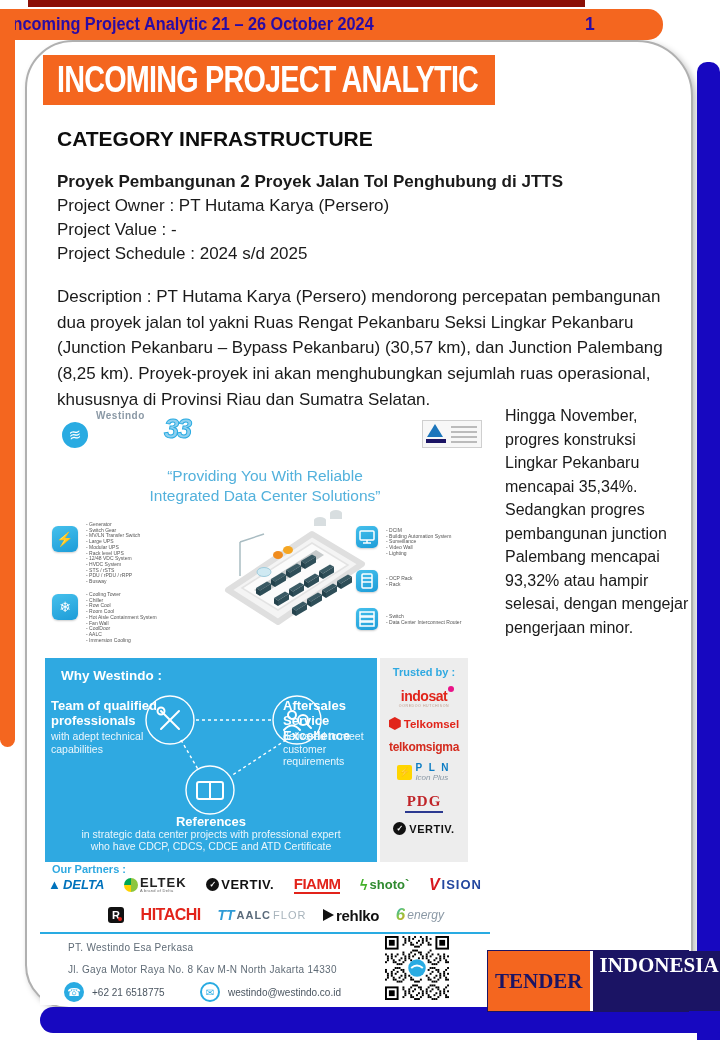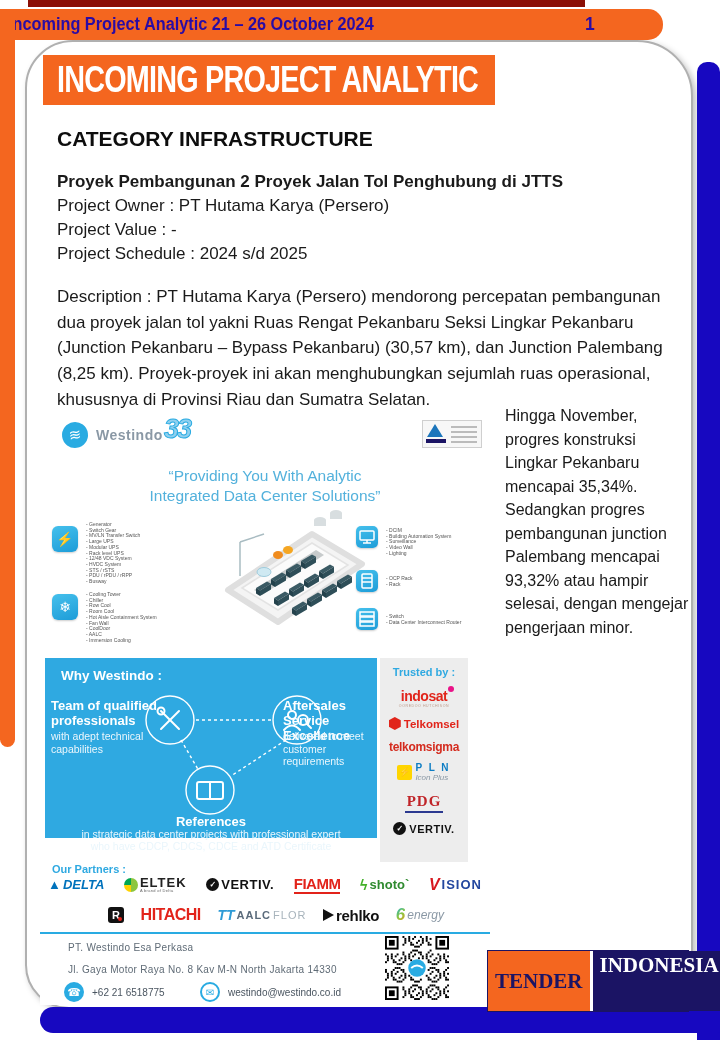--- a/index.html
+++ b/index.html
@@ -26,38 +26,38 @@
   .category{left:57px;top:127px;font-size:21px;font-weight:bold;color:#0d0d0d;}
   .projblock{left:57px;top:170px;width:600px;font-size:17px;line-height:24px;color:#1a1a1a;}
   .projblock .b{font-weight:bold;}
   .desc{left:57px;top:284px;width:612px;font-size:17px;line-height:25.7px;color:#1a1a1a;}
   .sidebar-note{left:505px;top:404px;width:186px;font-size:16px;line-height:23.5px;color:#1a1a1a;}
 
   
   .ad{left:40px;top:408px;width:450px;height:597px;background:#fff;}
   .w-logo-circle{left:22px;top:14px;width:26px;height:26px;border-radius:50%;background:#29ABE2;
         color:#fff;font-size:15px;text-align:center;line-height:25px;transform:rotate(-8deg);}
-  .w-logo-text{left:56px;top:19px;font-size:14px;font-weight:bold;color:#8A98A5;letter-spacing:.5px;}
+  .w-logo-text{left:56px;top:2px;font-size:10px;font-weight:bold;color:#8A98A5;letter-spacing:.5px;}
   .w-logo-33{left:124px;top:6px;font-size:27px;font-weight:800;font-style:italic;color:#8FD0EF;
         -webkit-text-stroke:1px #29ABE2;letter-spacing:-2px;}
   .cert{left:382px;top:12px;width:58px;height:26px;border:1px solid #CFCFCF;background:#F7F7F7;}
   .cert .tri{position:absolute;left:4px;top:3px;width:0;height:0;border-left:8px solid transparent;
         border-right:8px solid transparent;border-bottom:13px solid #1B75BB;}
   .cert .bar{position:absolute;left:3px;top:18px;width:20px;height:4px;background:#1B1464;}
   .cert .ln{position:absolute;left:28px;width:26px;height:1.5px;background:#BBB;}
   .tagline{left:0;top:58px;width:100%;text-align:center;color:#53B1DC;font-size:15.5px;line-height:20px;}
 
   .ico-sq{width:26px;height:26px;border-radius:6px;background:linear-gradient(160deg,#45C0EC,#1D9CD8);
         color:#fff;text-align:center;line-height:26px;font-size:14px;box-shadow:0 1px 2px rgba(0,0,0,.2);}
   .ico-sq.small{width:22px;height:22px;line-height:22px;border-radius:5px;}
   .diag-list{font-size:5px;line-height:5.7px;color:#555;}
   .diag-list .li{white-space:nowrap;}
 
   
-  .why{left:5px;top:250px;width:332px;height:180px;background:#2FA9E1;color:#fff;}
+  .why{left:5px;top:250px;width:332px;height:204px;background:#2FA9E1;color:#fff;}
   .why .head{position:absolute;left:16px;top:10px;font-size:13.5px;font-weight:bold;}
   .why .t1{position:absolute;left:6px;top:40px;width:118px;font-size:13px;font-weight:bold;line-height:15px;}
   .why .s1{position:absolute;left:6px;top:72px;width:110px;font-size:10.5px;line-height:12.5px;color:#EAF6FC;}
   .why .t2{position:absolute;left:238px;top:40px;width:94px;font-size:13px;font-weight:bold;line-height:15px;}
   .why .s2{position:absolute;left:238px;top:72px;width:90px;font-size:10.5px;line-height:12.5px;color:#EAF6FC;}
   .why .t3{position:absolute;left:0;top:156px;width:332px;text-align:center;font-size:13px;font-weight:bold;}
   .why .s3{position:absolute;left:36px;top:171px;width:260px;text-align:center;font-size:10.5px;line-height:11.5px;color:#EAF6FC;}
 
   
   .trusted{left:340px;top:250px;width:88px;height:204px;background:#EDEDED;display:flex;flex-direction:column;
@@ -162,21 +162,21 @@
     <div class="abs w-logo-33">33</div>
     <div class="abs cert">
       <span class="tri"></span>
       <span class="bar"></span>
       <span class="ln" style="top:5px"></span>
       <span class="ln" style="top:10px"></span>
       <span class="ln" style="top:15px"></span>
       <span class="ln" style="top:20px"></span>
     </div>
     <div class="abs tagline">
-      <div>“Providing You With Analytic</div>
+      <div>“Providing You With Reliable</div>
       <div>Integrated Data Center Solutions”</div>
     </div>
 
     <div class="abs ico-sq" style="left:12px;top:118px">⚡</div>
     <div class="abs diag-list" style="left:46px;top:114px">
         <div class="li">- Generator</div>
         <div class="li">- Switch Gear</div>
         <div class="li">- MV/LN Transfer Switch</div>
         <div class="li">- Large UPS</div>
         <div class="li">- Modular UPS</div>

